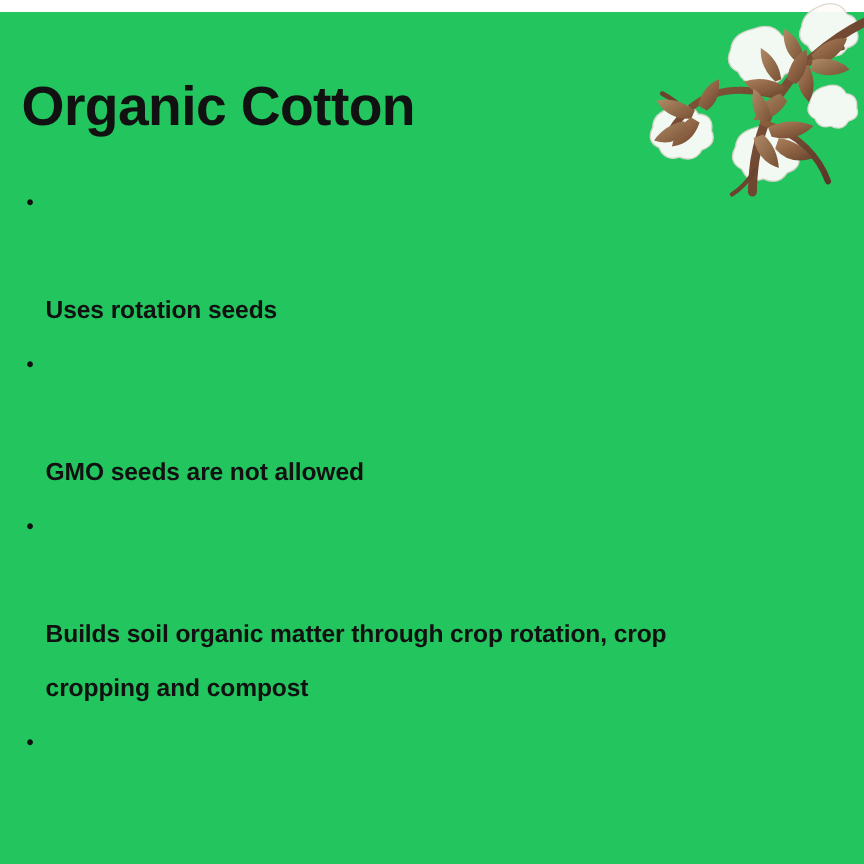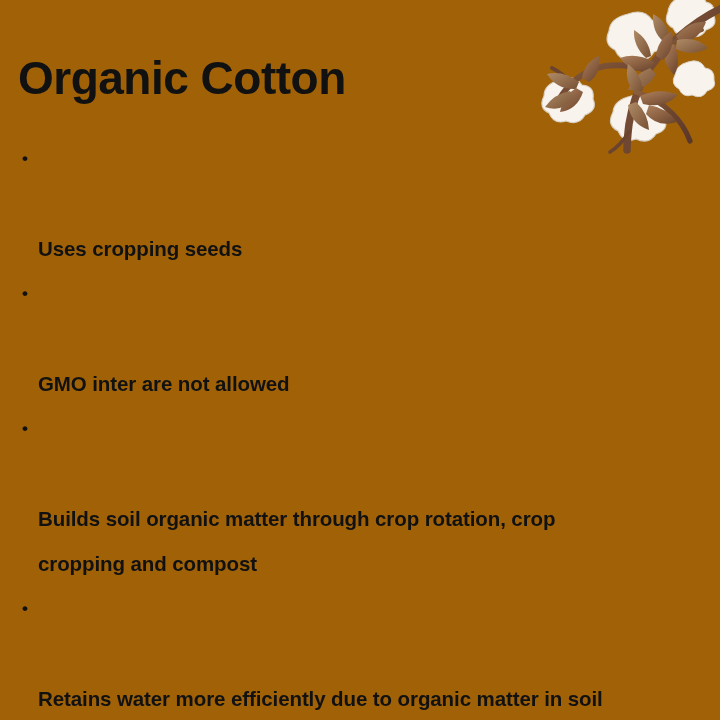--- a/index.html
+++ b/index.html
@@ -11,21 +11,22 @@
     height: 720px;
     background: #ffffff;
     font-family: "Liberation Sans", sans-serif;
     overflow: hidden;
     position: relative;
   }
 
   #slide {
     position: absolute;
     inset: 0;
-    background: #a16207;
+    background: #22c55e;
+    margin-top: 10px;
   }
 
   
   #cotton-art {
     position: absolute;
     top: -8px;
     right: -6px;
     width: 190px;
     height: 165px;
     pointer-events: none;
@@ -142,31 +143,30 @@
         <path d="M113 113 q18 3 28 17 q-19 6 -31 -8 z" fill="url(#lfGrad)"></path>
       </g>
     </svg>
   </div>
 
   <h1 id="title">Organic Cotton</h1>
 
   <ul id="bullet-list">
     <li class="bullet-item">
       <span class="bullet-marker">•</span>
-      <span class="bullet-text">Uses cropping seeds</span>
+      <span class="bullet-text">Uses rotation seeds</span>
     </li>
     <li class="bullet-item">
       <span class="bullet-marker">•</span>
-      <span class="bullet-text">GMO inter are not allowed</span>
+      <span class="bullet-text">GMO seeds are not allowed</span>
     </li>
     <li class="bullet-item">
       <span class="bullet-marker">•</span>
       <span class="bullet-text">Builds soil organic matter through crop rotation, crop
 cropping and compost</span>
     </li>
     <li class="bullet-item">
       <span class="bullet-marker">•</span>
-      <span class="bullet-text">Retains water more efficiently due to organic matter in soil</span>
     </li>
 
   </ul>
 
 </div>
 
 </body></html>

